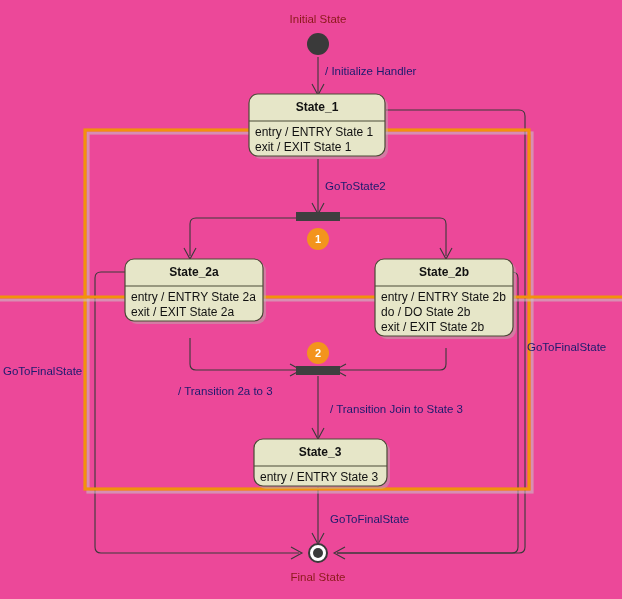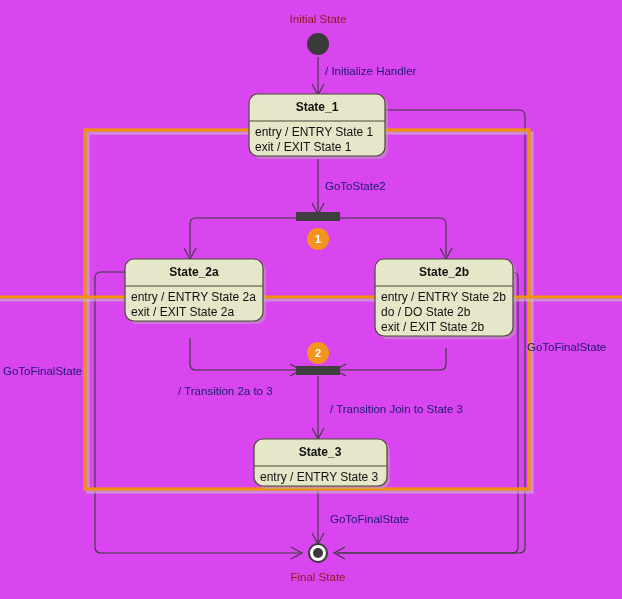--- a/index.html
+++ b/index.html
@@ -4,21 +4,21 @@
 <style>
   html, body {
     margin: 0;
     padding: 0;
     background: #ffffff;
   }
   #canvas {
     position: relative;
     width: 622px;
     height: 599px;
-    background: #d946ef;
+    background: #ec4899;
     font-family: "Liberation Sans", sans-serif;
     overflow: hidden;
   }
   svg.layer {
     position: absolute;
     left: 0;
     top: 0;
     width: 622px;
     height: 599px;
   }

